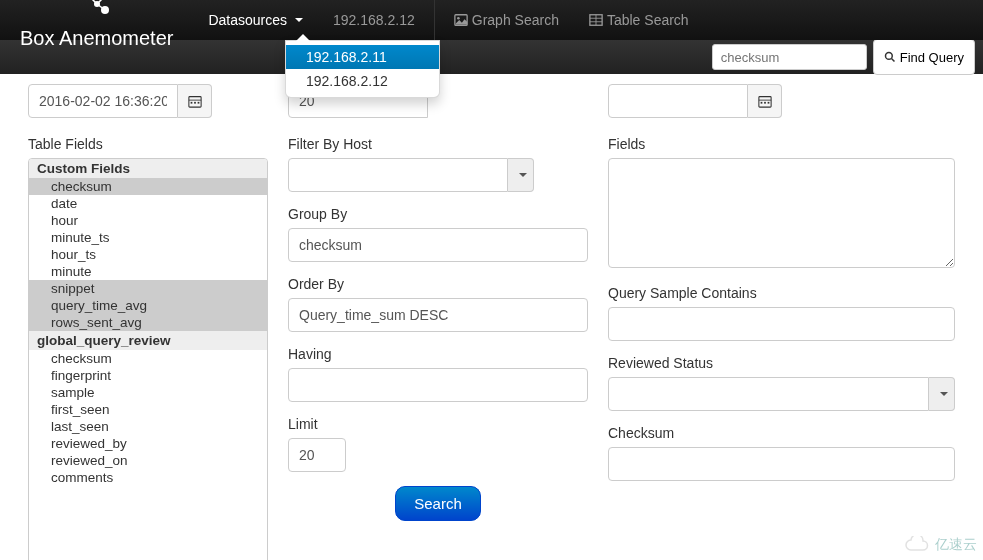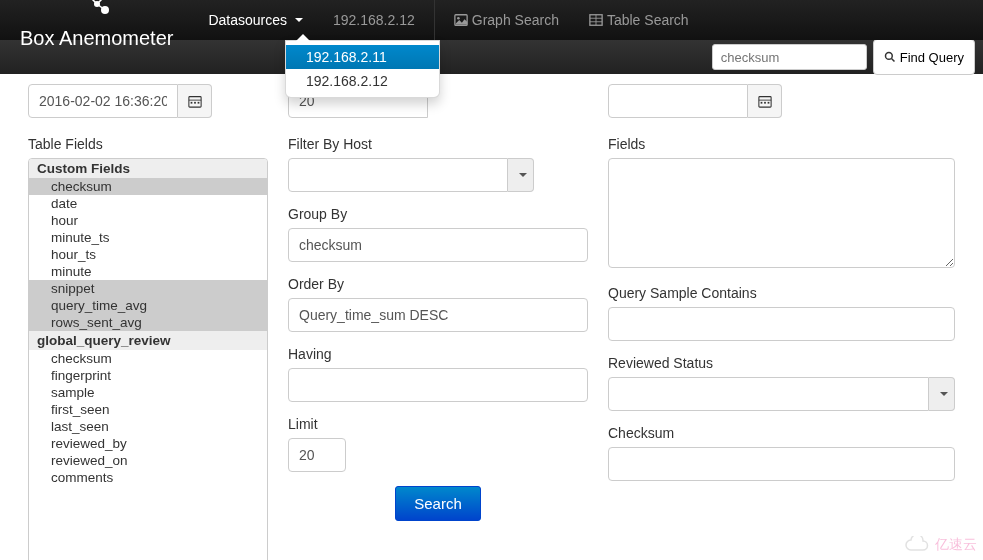--- a/index.html
+++ b/index.html
@@ -51,26 +51,26 @@
 .li-group { font-weight: bold; padding: 2px 8px; background: #eee; }
 .li-item { padding: 1px 8px 1px 22px; cursor: pointer; }
 .li-item.selected { background: #ccc; }
 
 
 .combo { display: flex; }
 .combo-input { flex: 1; height: 34px; border: 1px solid #ccc; border-radius: 4px 0 0 4px; padding: 4px 8px; background: #fff; }
 .combo-btn { width: 26px; height: 34px; border: 1px solid #ccc; border-left: none; border-radius: 0 4px 4px 0; background: #eee; display: flex; align-items: center; justify-content: center; cursor: pointer; }
 .caret-dark { border-top-color: #555; }
 
-.search-btn { background: #006dcc; background-image: linear-gradient(#08c,#0044cc); color: #fff; border: 1px solid #0044cc; border-radius: 3px; padding: 8px 18px; font-size: 15px; cursor: pointer; margin: 8px auto 0; display: block; }
+.search-btn { background: #006dcc; background-image: linear-gradient(#08c,#0044cc); color: #fff; border: 1px solid #0044cc; border-radius: 10px; padding: 8px 18px; font-size: 15px; cursor: pointer; margin: 8px auto 0; display: block; }
 
 .cal-icon { width: 14px; height: 14px; }
 
 
-.watermark { position: fixed; right: 6px; bottom: 6px; opacity: 0.35; font-size: 14px; color: #ec4899; display: flex; align-items: center; gap: 4px; }
+.watermark { position: fixed; right: 6px; bottom: 6px; opacity: 0.35; font-size: 14px; color: #0f766e; display: flex; align-items: center; gap: 4px; }
 </style>
 </head>
 <body>
 
 <div class="navbar">
   <div class="brand">
     <span class="brand-icon">
       <svg viewBox="0 0 28 24">
           <circle cx="14" cy="14" r="3"></circle>
           <circle cx="6" cy="6" r="4"></circle>

